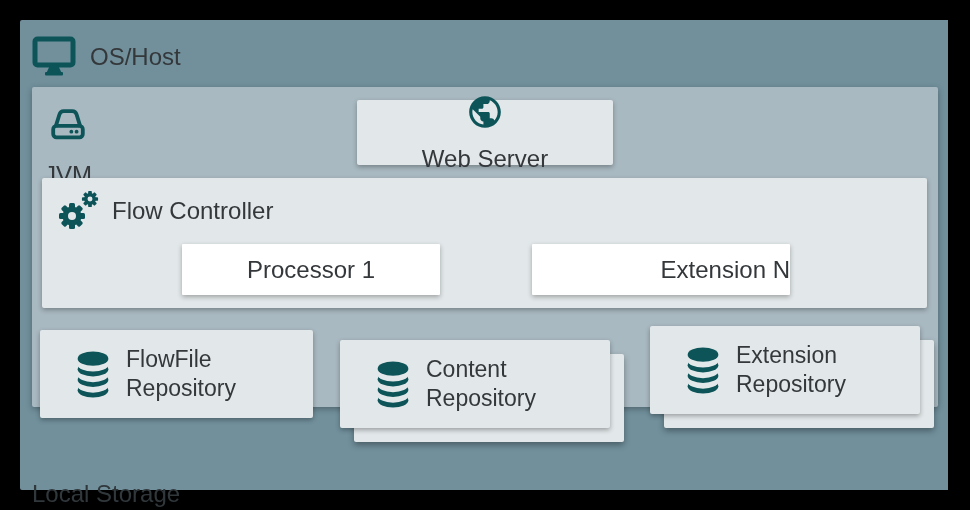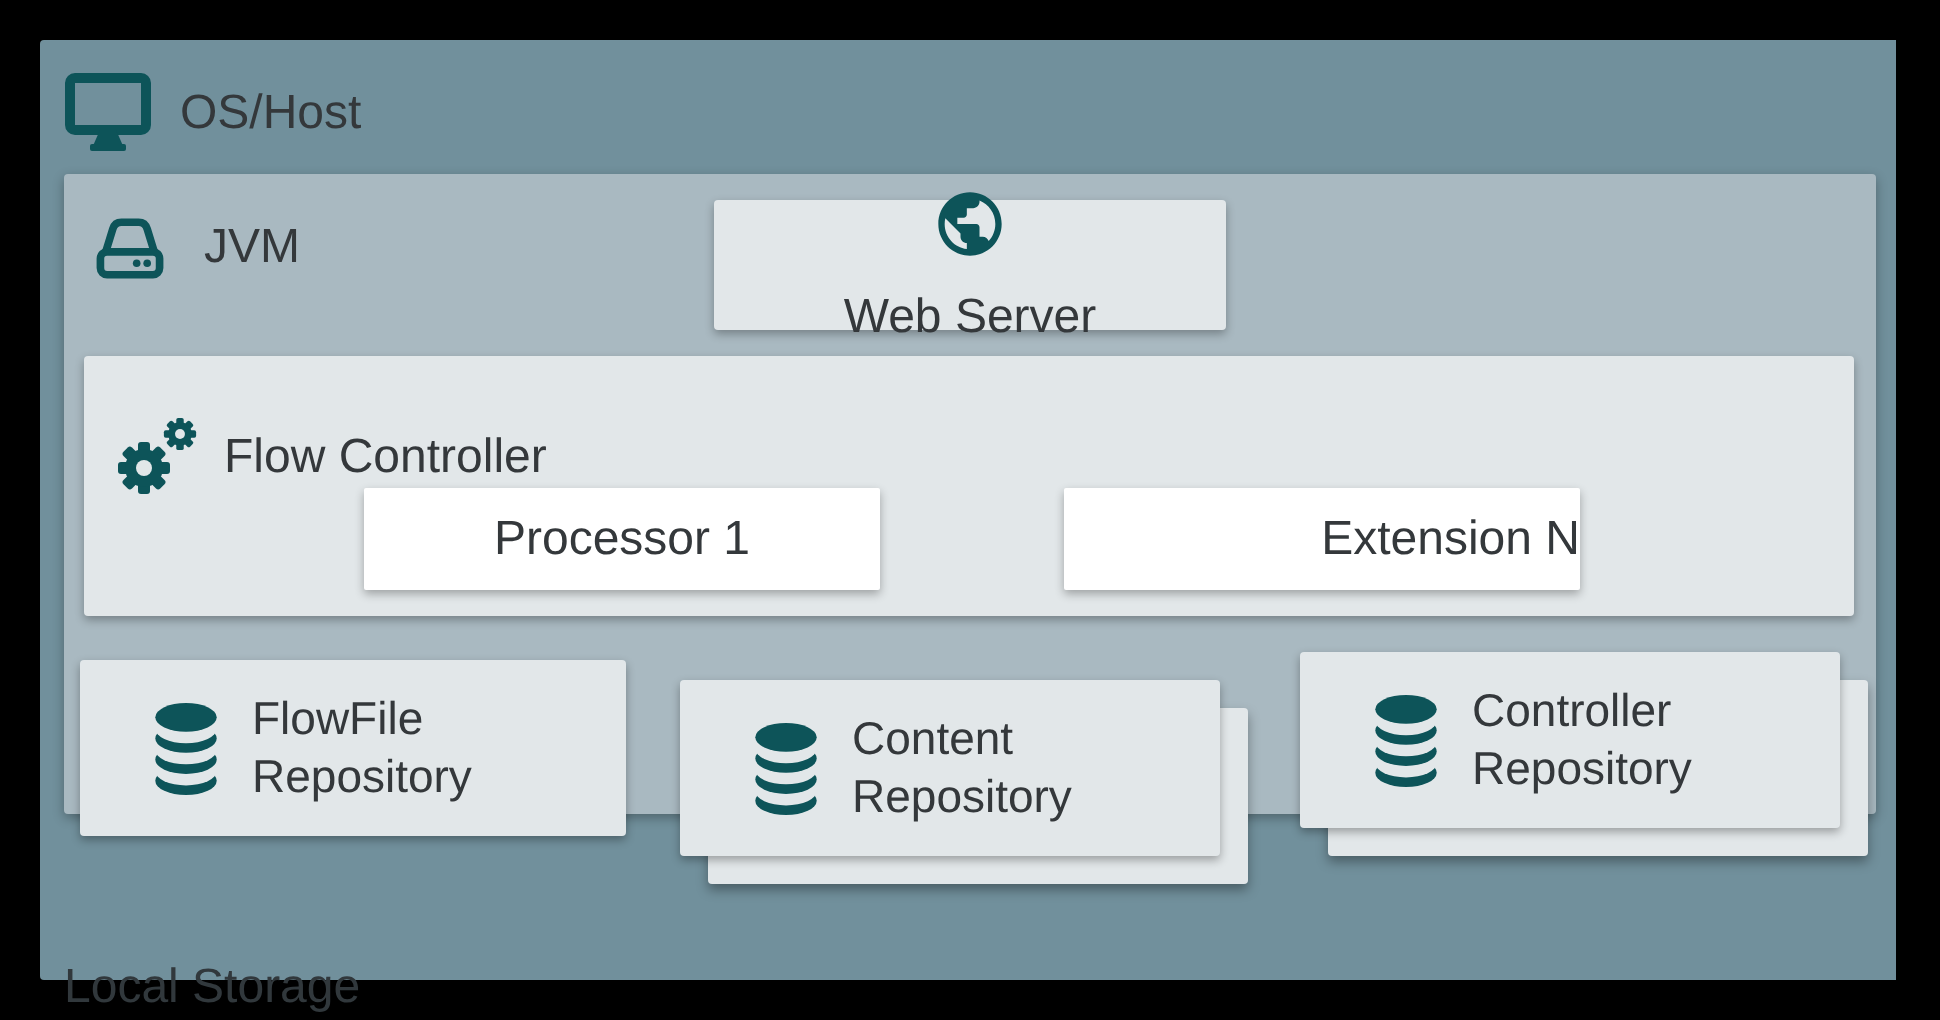--- a/index.html
+++ b/index.html
@@ -5,27 +5,27 @@
   html,body{margin:0;padding:0;background:#000;}
   .canvas{position:relative;width:948px;height:510px;background:#000;overflow:hidden;
           font-family:Liberation Sans, sans-serif;color:#34383b;}
   .os-host{position:absolute;left:20px;top:20px;width:930px;height:470px;
            background:#71909c;border-radius:2px;}
   .box-header{display:flex;align-items:center;}
   .os-header{position:absolute;left:12px;top:16px;gap:14px;}
   .os-header .hdr-label{font-size:24px;}
   .jvm{position:absolute;left:12px;top:67px;width:906px;height:320px;
        background:#a9b9c1;border-radius:2px;box-shadow:0 2px 6px rgba(0,0,0,.30);}
-  .jvm-header{position:absolute;left:12px;top:16px;gap:16px;}
+  .jvm-header{position:absolute;left:12px;top:16px;gap:16px;flex-direction:column;}
   .jvm-header .hdr-label{font-size:24px;}
   .card{background:#e2e7e9;border-radius:2px;box-shadow:0 2px 5px rgba(0,0,0,.30);flex-direction:column;}
   .web-server{position:absolute;left:325px;top:13px;width:256px;height:65px;
               display:flex;align-items:center;justify-content:center;gap:14px;font-size:24px;}
   .flow-controller{position:absolute;left:10px;top:91px;width:885px;height:130px;}
-  .fc-header{position:absolute;left:14px;top:11px;gap:12px;margin-top:18px;}
+  .fc-header{position:absolute;left:14px;top:11px;gap:12px;}
   .fc-header .hdr-label{font-size:24px;}
   .white-box{position:absolute;top:66px;height:51px;background:#fff;border-radius:1px;
              box-shadow:0 2px 5px rgba(0,0,0,.30);display:flex;align-items:center;
              justify-content:center;font-size:24px;}
   .proc-box{left:140px;width:258px;}
   .ext-box{left:490px;width:258px;justify-content:flex-end;}
   .repo-wrap{position:absolute;width:270px;height:88px;padding-left:48px;}
   .repo-stack{position:absolute;left:14px;top:14px;width:270px;height:88px;
               background:#e2e7e9;border-radius:2px;box-shadow:0 3px 6px rgba(0,0,0,.35);}
   .repo-card{position:absolute;left:0;top:0;width:270px;height:88px;
@@ -154,21 +154,21 @@
               <ellipse cx="17" cy="41" rx="16" ry="7.5" fill="#0d5459"></ellipse>
               <ellipse cx="17" cy="36" rx="16" ry="7.5" fill="#e2e7e9"></ellipse>
               <ellipse cx="17" cy="30" rx="16" ry="7.5" fill="#0d5459"></ellipse>
               <ellipse cx="17" cy="25" rx="16" ry="7.5" fill="#e2e7e9"></ellipse>
               <ellipse cx="17" cy="19" rx="16" ry="7.5" fill="#0d5459"></ellipse>
               <ellipse cx="17" cy="14" rx="16" ry="7.5" fill="#e2e7e9"></ellipse>
               <ellipse cx="17" cy="8" rx="16" ry="7.5" fill="#0d5459"></ellipse>
             </g>
           </svg>
           <div class="repo-text">
-            <div>Controller</div>
+            <div>Extension</div>
             <div>Repository</div>
           </div>
         </div>
       </div>
 
     </div>
 
     <div class="local-storage">Local Storage</div>
   </div>
 </div>

